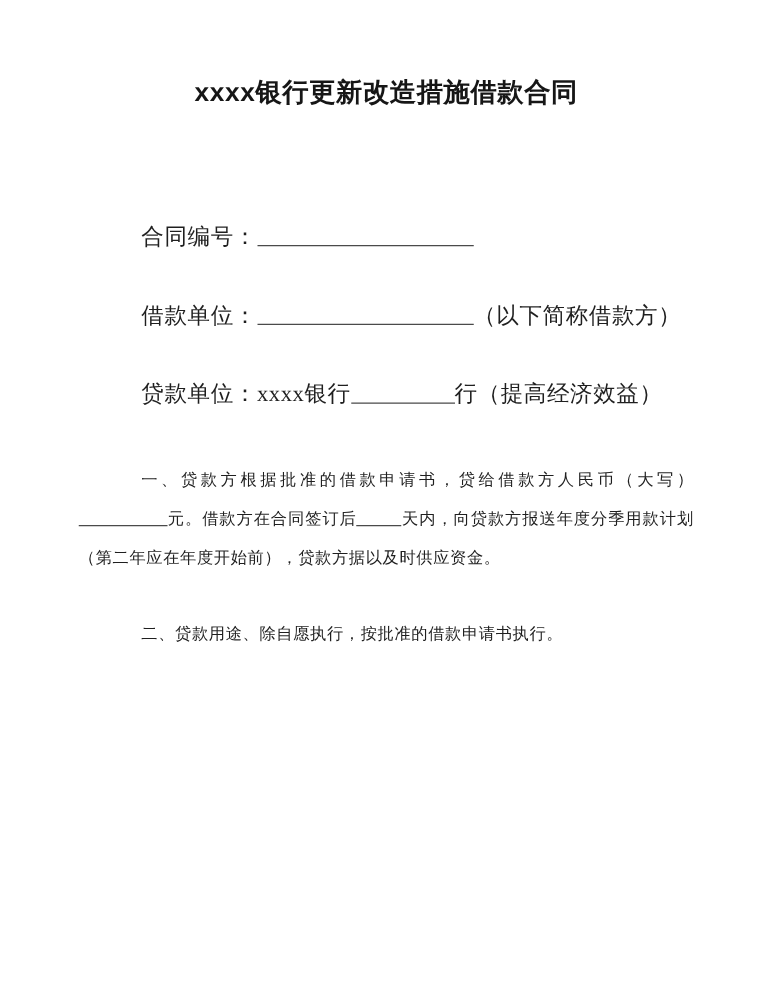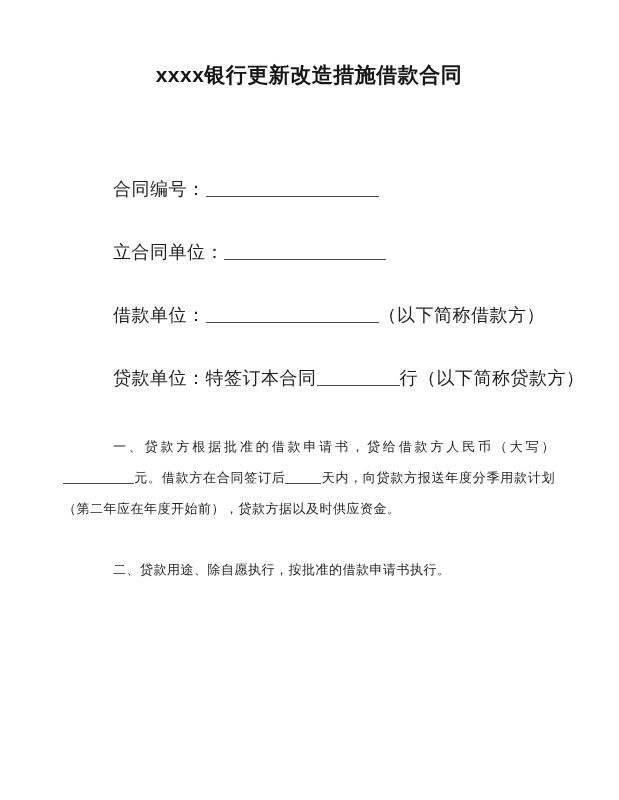--- a/index.html
+++ b/index.html
@@ -63,30 +63,27 @@
 <body>
 
 <div class="doc">
 
   <h1 class="title">xxxx银行更新改造措施借款合同</h1>
 
   <div class="field">
     <span class="label">合同编号：</span><span class="blank" style="width: 173px;"></span><span class="suffix"></span>
   </div>
 
-  <div class="field">
-    <span class="label">立合同单位：</span><span class="blank" style="width: 162px;"></span><span class="suffix"></span>
-  </div>
 
   <div class="field">
     <span class="label">借款单位：</span><span class="blank" style="width: 173px;"></span><span class="suffix">（以下简称借款方）</span>
   </div>
 
   <div class="field">
-    <span class="label">贷款单位：特签订本合同</span><span class="blank" style="width: 83px;"></span><span class="suffix">行（以下简称贷款方）</span>
+    <span class="label">贷款单位：xxxx银行</span><span class="blank" style="width: 83px;"></span><span class="suffix">行（提高经济效益）</span>
   </div>
 
 
   <p class="para"><span class="seg">一、贷款方根据批准的借款申请书，贷给借款方人民币（大写）</span><span class="blank" style="width: 71px;"></span><span class="seg">元。借款方在合同签订后</span><span class="blank" style="width: 36px;"></span><span class="seg">天内，向贷款方报送年度分季用款计划（第二年应在年度开始前），贷款方据以及时供应资金。</span></p>
 
   <p class="para"><span class="seg">二、贷款用途、除自愿执行，按批准的借款申请书执行。</span></p>
 
 </div>
 
 </body></html>

